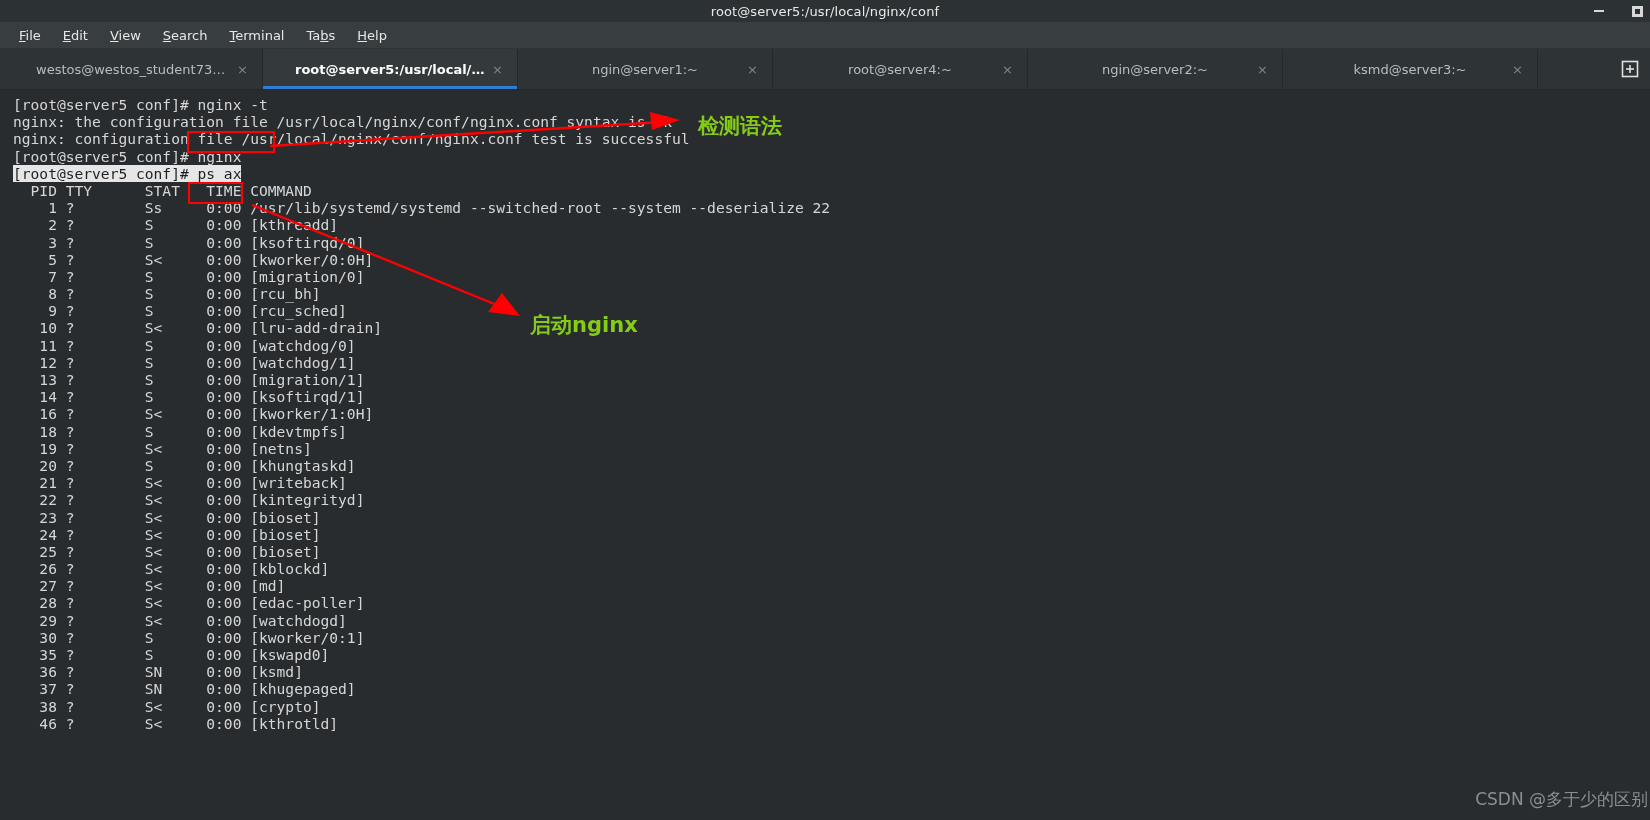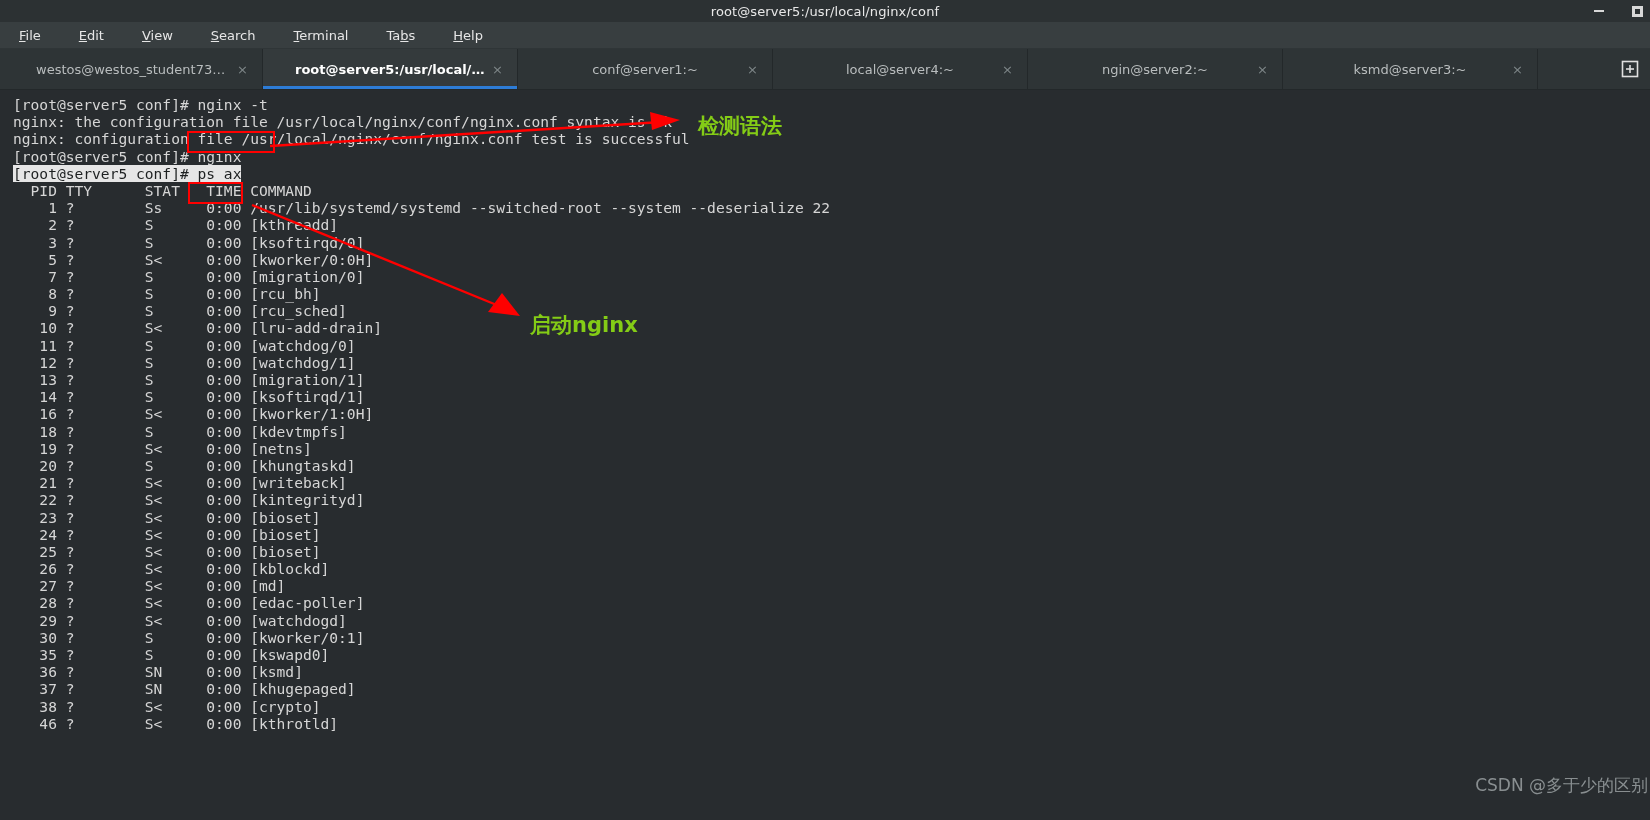--- a/index.html
+++ b/index.html
@@ -53,21 +53,21 @@
     background: #2c3133;
   }
 
   
   .menubar {
     height: 27px;
     background: #383e40;
     display: flex;
     align-items: center;
     padding-left: 8px;
-    gap: 16px;
+    gap: 0px;
     border-bottom: 1px solid #2f3537;
   }
   .menu-item {
     color: #e6e6e6;
     font-size: 13px;
     padding: 3px 11px;
     cursor: pointer;
     white-space: nowrap;
   }
   .menu-item u { text-decoration: underline; }
@@ -171,21 +171,21 @@
     position: absolute;
     color: #84cc16;
     font-family: "DejaVu Sans", sans-serif;
     font-size: 21px;
     font-weight: bold;
     white-space: nowrap;
   }
   .watermark {
     position: absolute;
     right: 14px;
-    bottom: 23px;
+    bottom: 9px;
     color: #9aa0a2;
     font-size: 17px;
     font-family: "DejaVu Sans", sans-serif;
     opacity: .85;
     white-space: nowrap;
   }
 </style>
 </head>
 <body>
 
@@ -214,25 +214,25 @@
 <div class="tabbar">
   <div class="tab first">
     <span class="tab-label">westos@westos_student73:...</span>
     <span class="tab-close">×</span>
   </div>
   <div class="tab active">
     <span class="tab-label">root@server5:/usr/local/ngin...</span>
     <span class="tab-close">×</span>
   </div>
   <div class="tab">
-    <span class="tab-label">conf@server1:~</span>
-    <span class="tab-close">×</span>
-  </div>
-  <div class="tab">
-    <span class="tab-label">local@server4:~</span>
+    <span class="tab-label">ngin@server1:~</span>
+    <span class="tab-close">×</span>
+  </div>
+  <div class="tab">
+    <span class="tab-label">root@server4:~</span>
     <span class="tab-close">×</span>
   </div>
   <div class="tab">
     <span class="tab-label">ngin@server2:~</span>
     <span class="tab-close">×</span>
   </div>
   <div class="tab">
     <span class="tab-label">ksmd@server3:~</span>
     <span class="tab-close">×</span>
   </div>

